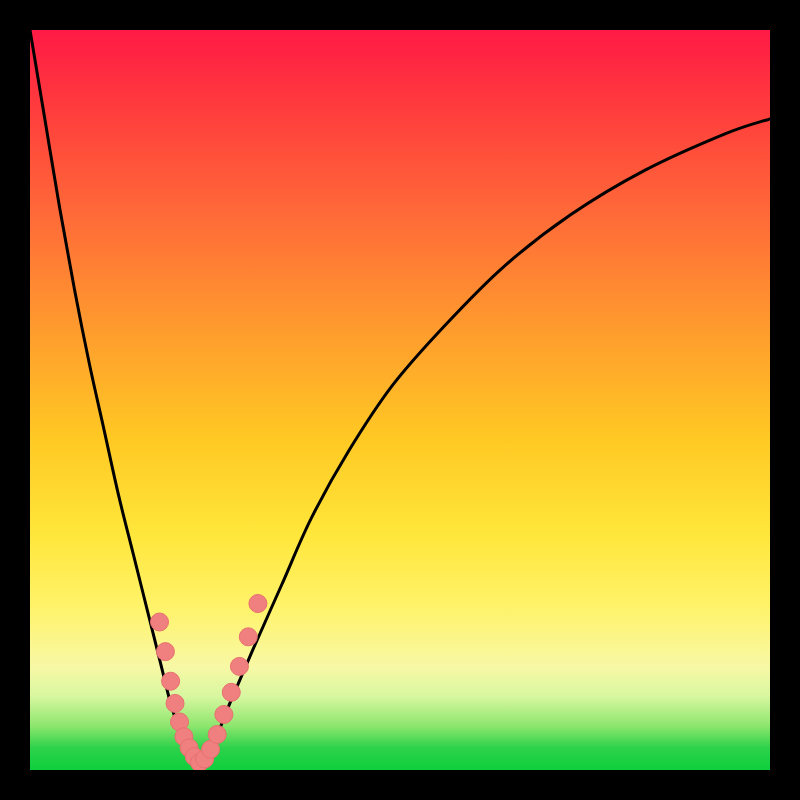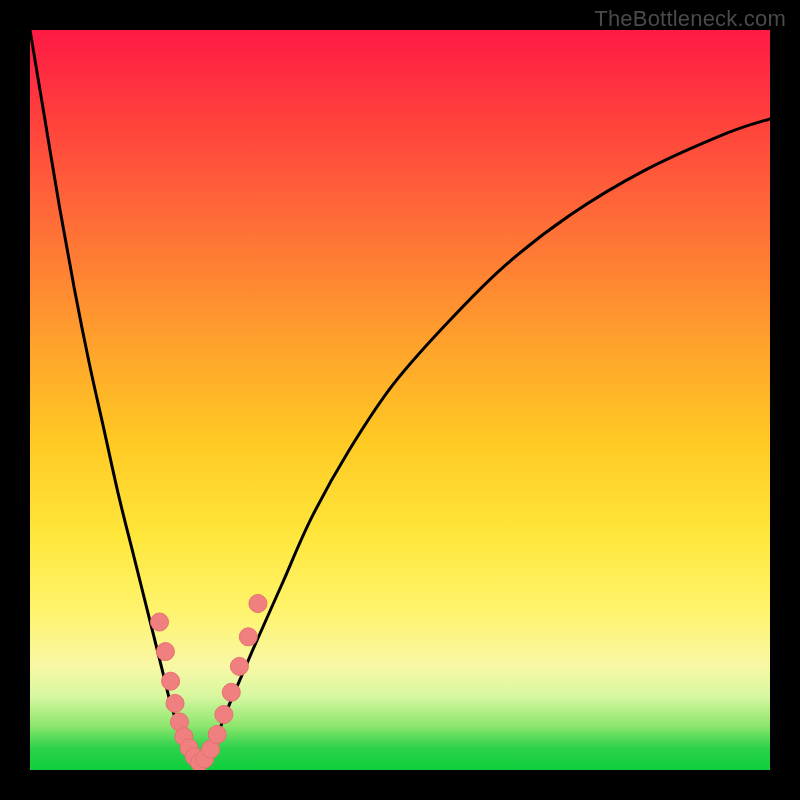--- a/index.html
+++ b/index.html
@@ -81,14 +81,13 @@
           <circle cx="187.22" cy="704.48" r="9" fill="#f08080" stroke="#e86f6f" stroke-width="1"></circle>
           <circle cx="193.88" cy="684.5" r="9" fill="#f08080" stroke="#e86f6f" stroke-width="1"></circle>
           <circle cx="201.28" cy="662.3" r="9" fill="#f08080" stroke="#e86f6f" stroke-width="1"></circle>
           <circle cx="209.42000000000002" cy="636.4" r="9" fill="#f08080" stroke="#e86f6f" stroke-width="1"></circle>
           <circle cx="218.29999999999998" cy="606.8" r="9" fill="#f08080" stroke="#e86f6f" stroke-width="1"></circle>
           <circle cx="227.92" cy="573.5" r="9" fill="#f08080" stroke="#e86f6f" stroke-width="1"></circle>
         </g>
     </svg>
   </div>
 
-  <div class="watermark">TheBottleneck.com</div>
 </div>
 
 </body></html>

